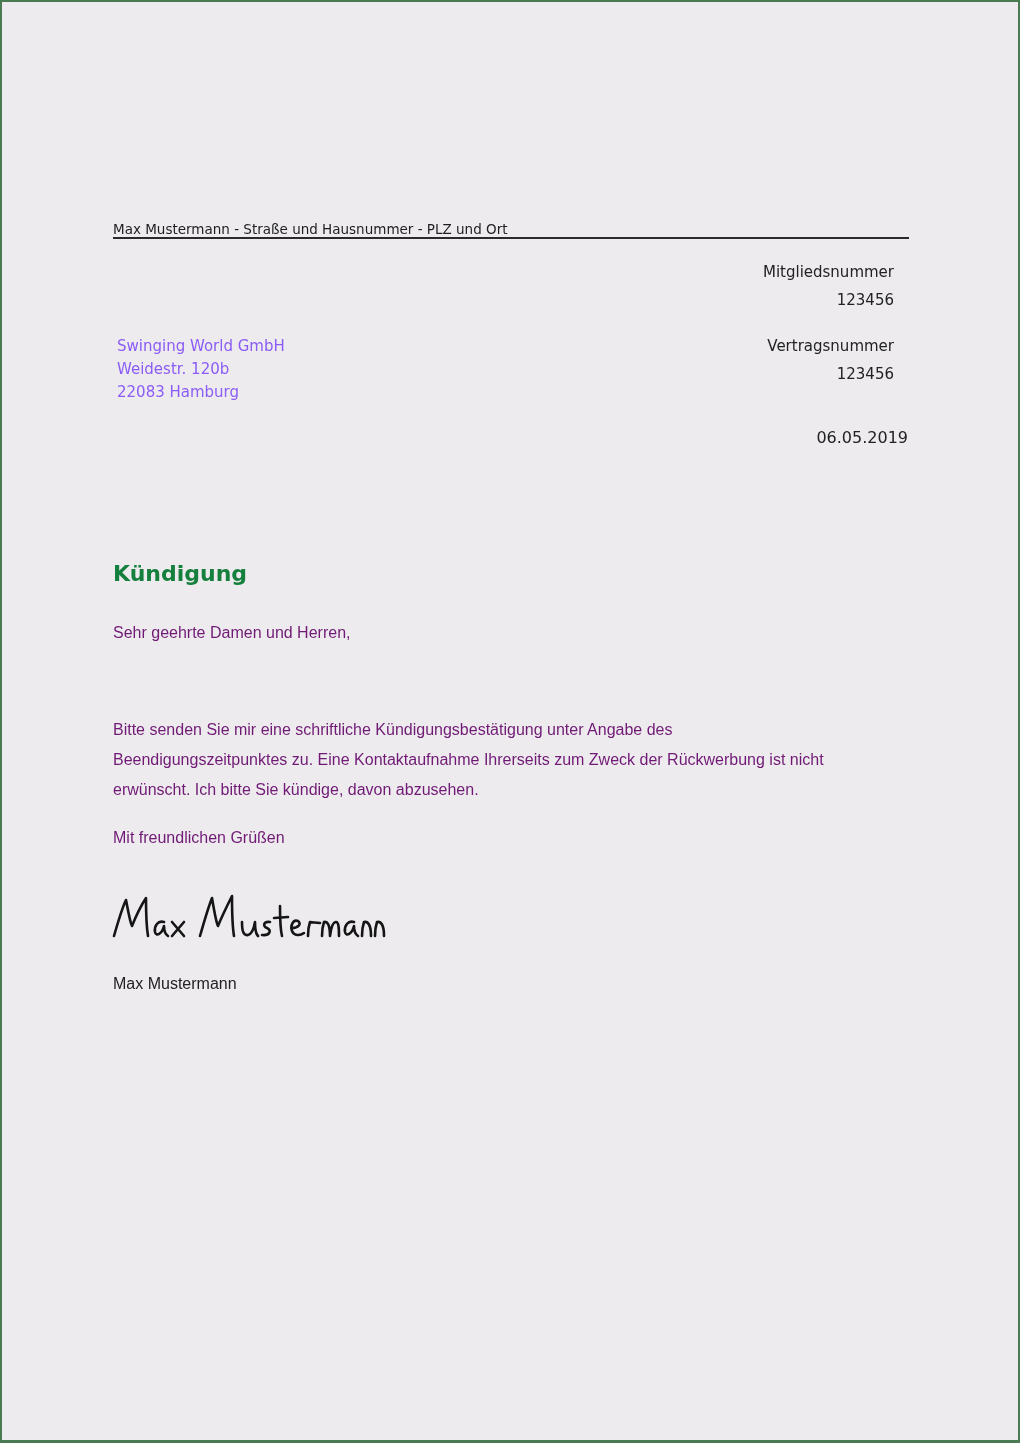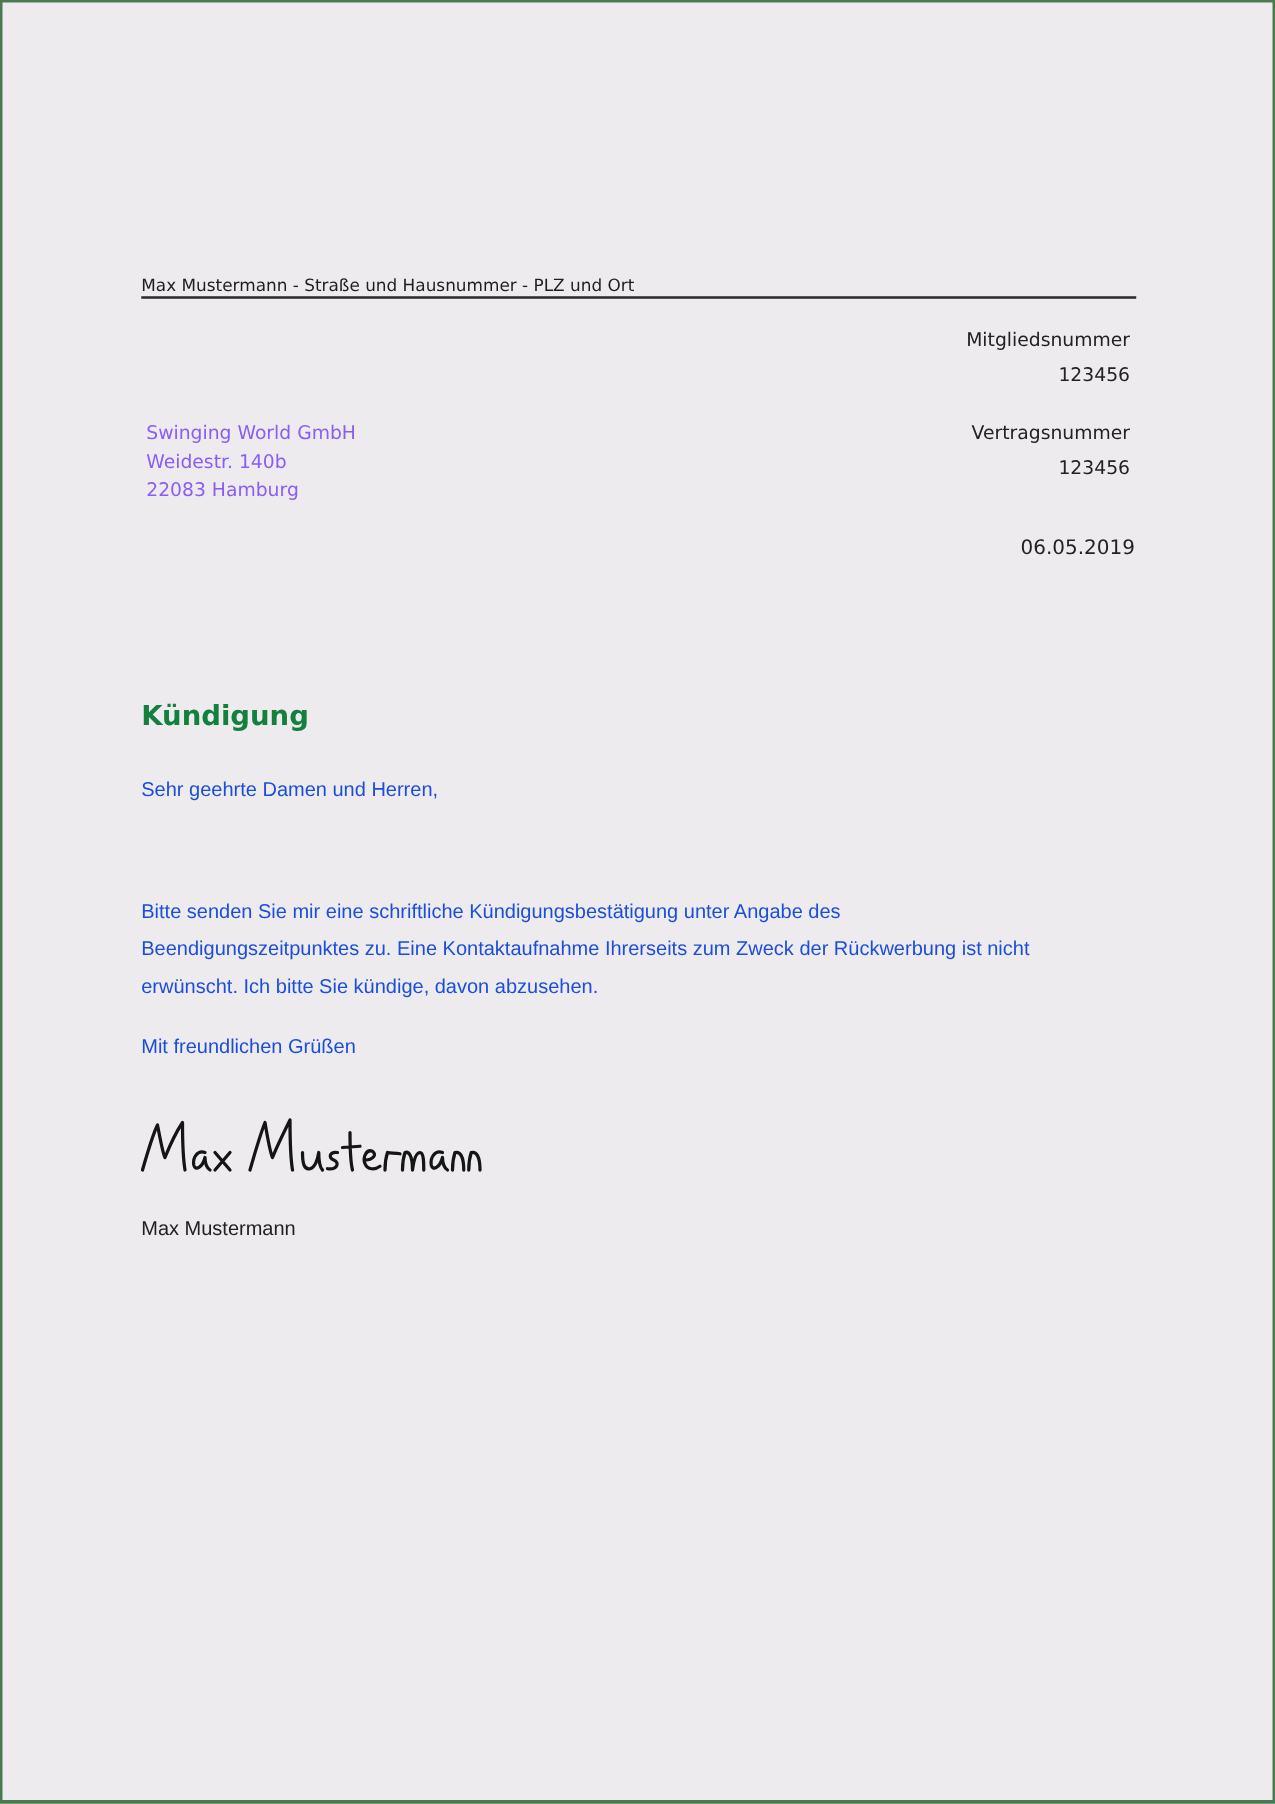--- a/index.html
+++ b/index.html
@@ -17,32 +17,32 @@
   }
   .abs { position: absolute; white-space: nowrap; }
   .sender-line {
     left: 111px; top: 219px; font-size: 13.5px; color: #1e1e1e;
   }
   .sender-rule {
     left: 111px; top: 235px; width: 796px; height: 0;
     border-top: 2px solid #2a2a2a;
   }
   .meta {
-    right: 114px; text-align: right; font-size: 15px; color: #222;
+    right: 124px; text-align: right; font-size: 15px; color: #222;
   }
   .recipient {
     left: 115px; top: 333px; font-size: 15px; line-height: 23px; color: #8b5cf6;
   }
   .subject {
     left: 111px; top: 543px; font-size: 22px; font-weight: bold; color: #15803d;
     font-family: "DejaVu Sans", sans-serif;
     margin-top: 16px;
   }
   .body-text {
-    left: 111px; font-size: 16px; color: #1d4ed8; line-height: 30px;
+    left: 111px; font-size: 16px; color: #701a75; line-height: 30px;
     font-family: "Liberation Sans", sans-serif;
   }
   .signature {
     left: 108px; top: 890px;
   }
   .printed-name {
     left: 111px; top: 973px; font-size: 16px; color: #222;
     font-family: "Liberation Sans", sans-serif;
   }
 </style>
@@ -55,21 +55,21 @@
   <div class="abs sender-rule"></div>
 
   <div class="abs meta" style="top:261px;">Mitgliedsnummer</div>
   <div class="abs meta" style="top:289px;">123456</div>
   <div class="abs meta" style="top:335px;margin-left:40px;">Vertragsnummer</div>
   <div class="abs meta" style="top:363px;">123456</div>
   <div class="abs meta" style="top:426px; right:110px; font-size:16px;">06.05.2019</div>
 
   <div class="abs recipient">
     <div>Swinging World GmbH</div>
-    <div>Weidestr. 140b</div>
+    <div>Weidestr. 120b</div>
     <div>22083 Hamburg</div>
   </div>
 
   <div class="abs subject">Kündigung</div>
 
   <div class="abs body-text" style="top:616px;">Sehr geehrte Damen und Herren,</div>
 
   <div class="abs body-text" style="top:713px;">
     <div>Bitte senden Sie mir eine schriftliche Kündigungsbestätigung unter Angabe des</div>
     <div>Beendigungszeitpunktes zu. Eine Kontaktaufnahme Ihrerseits zum Zweck der Rückwerbung ist nicht</div>

